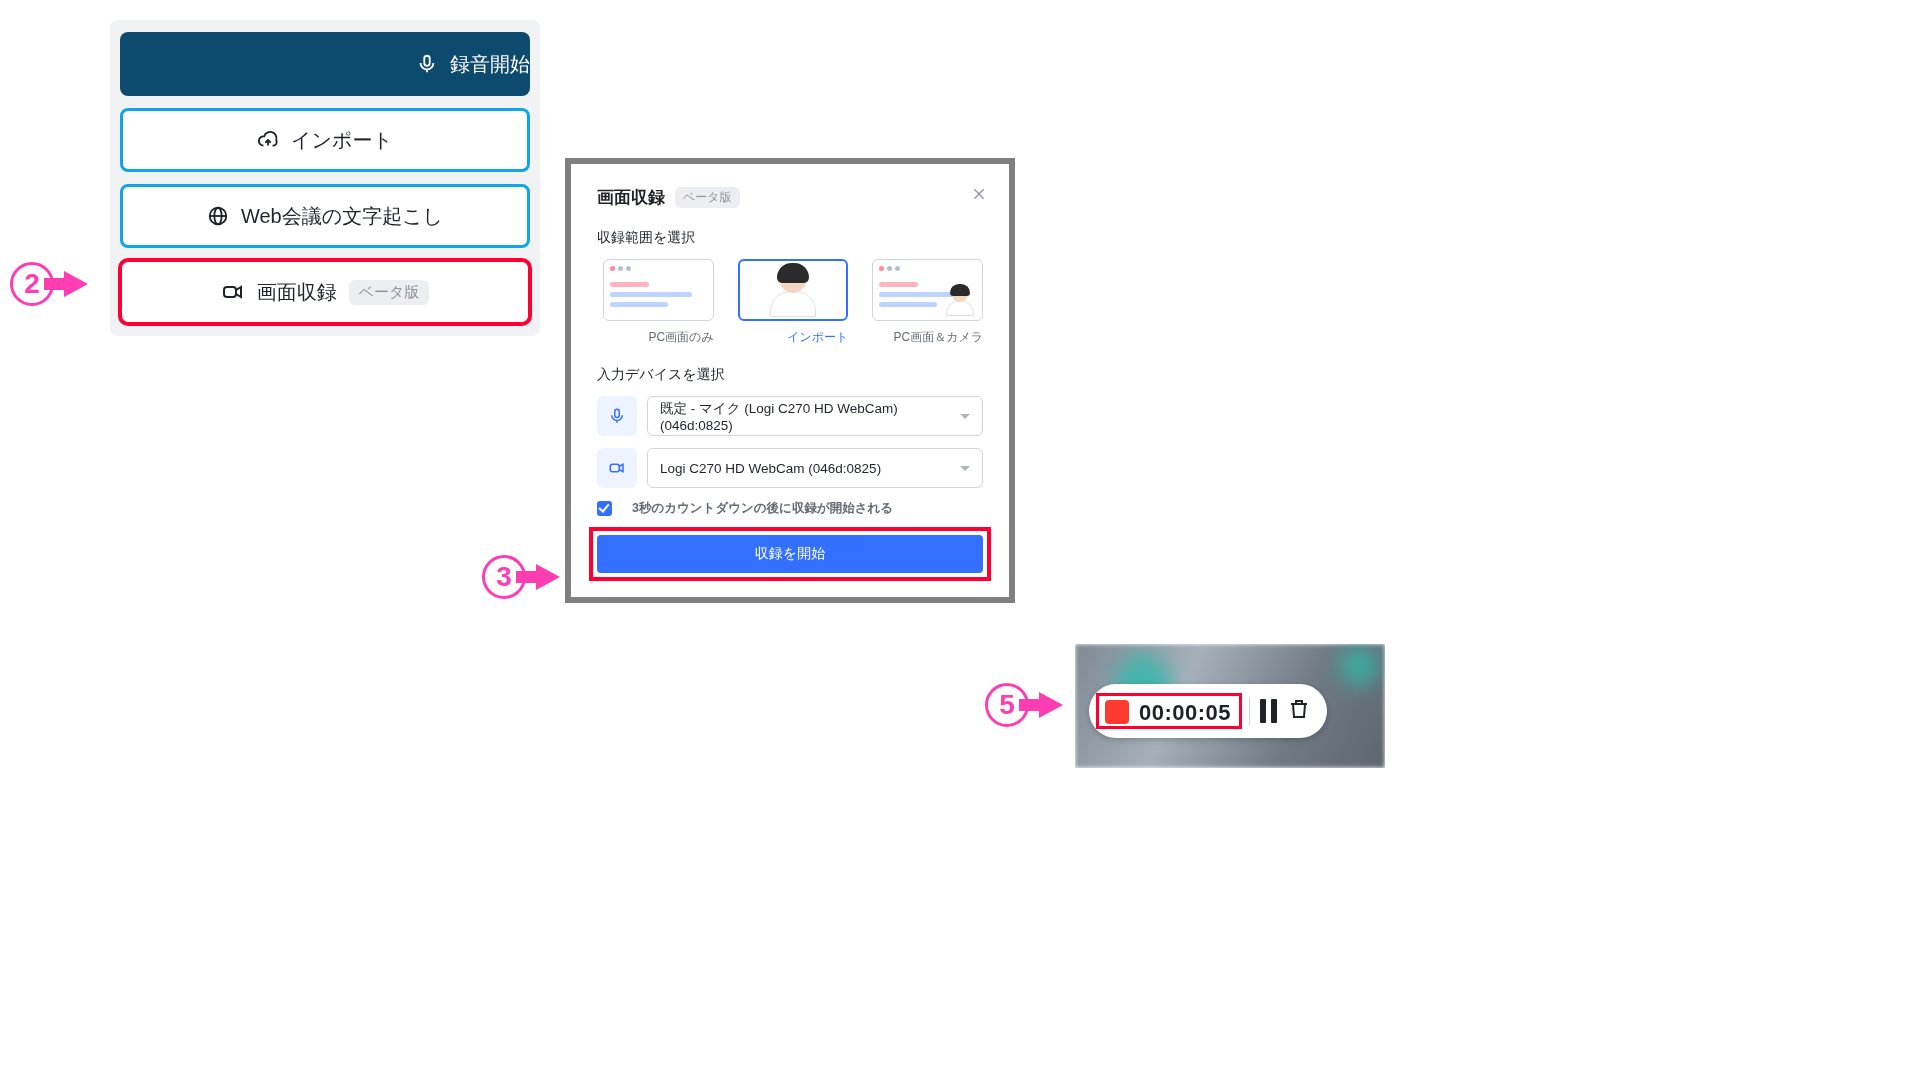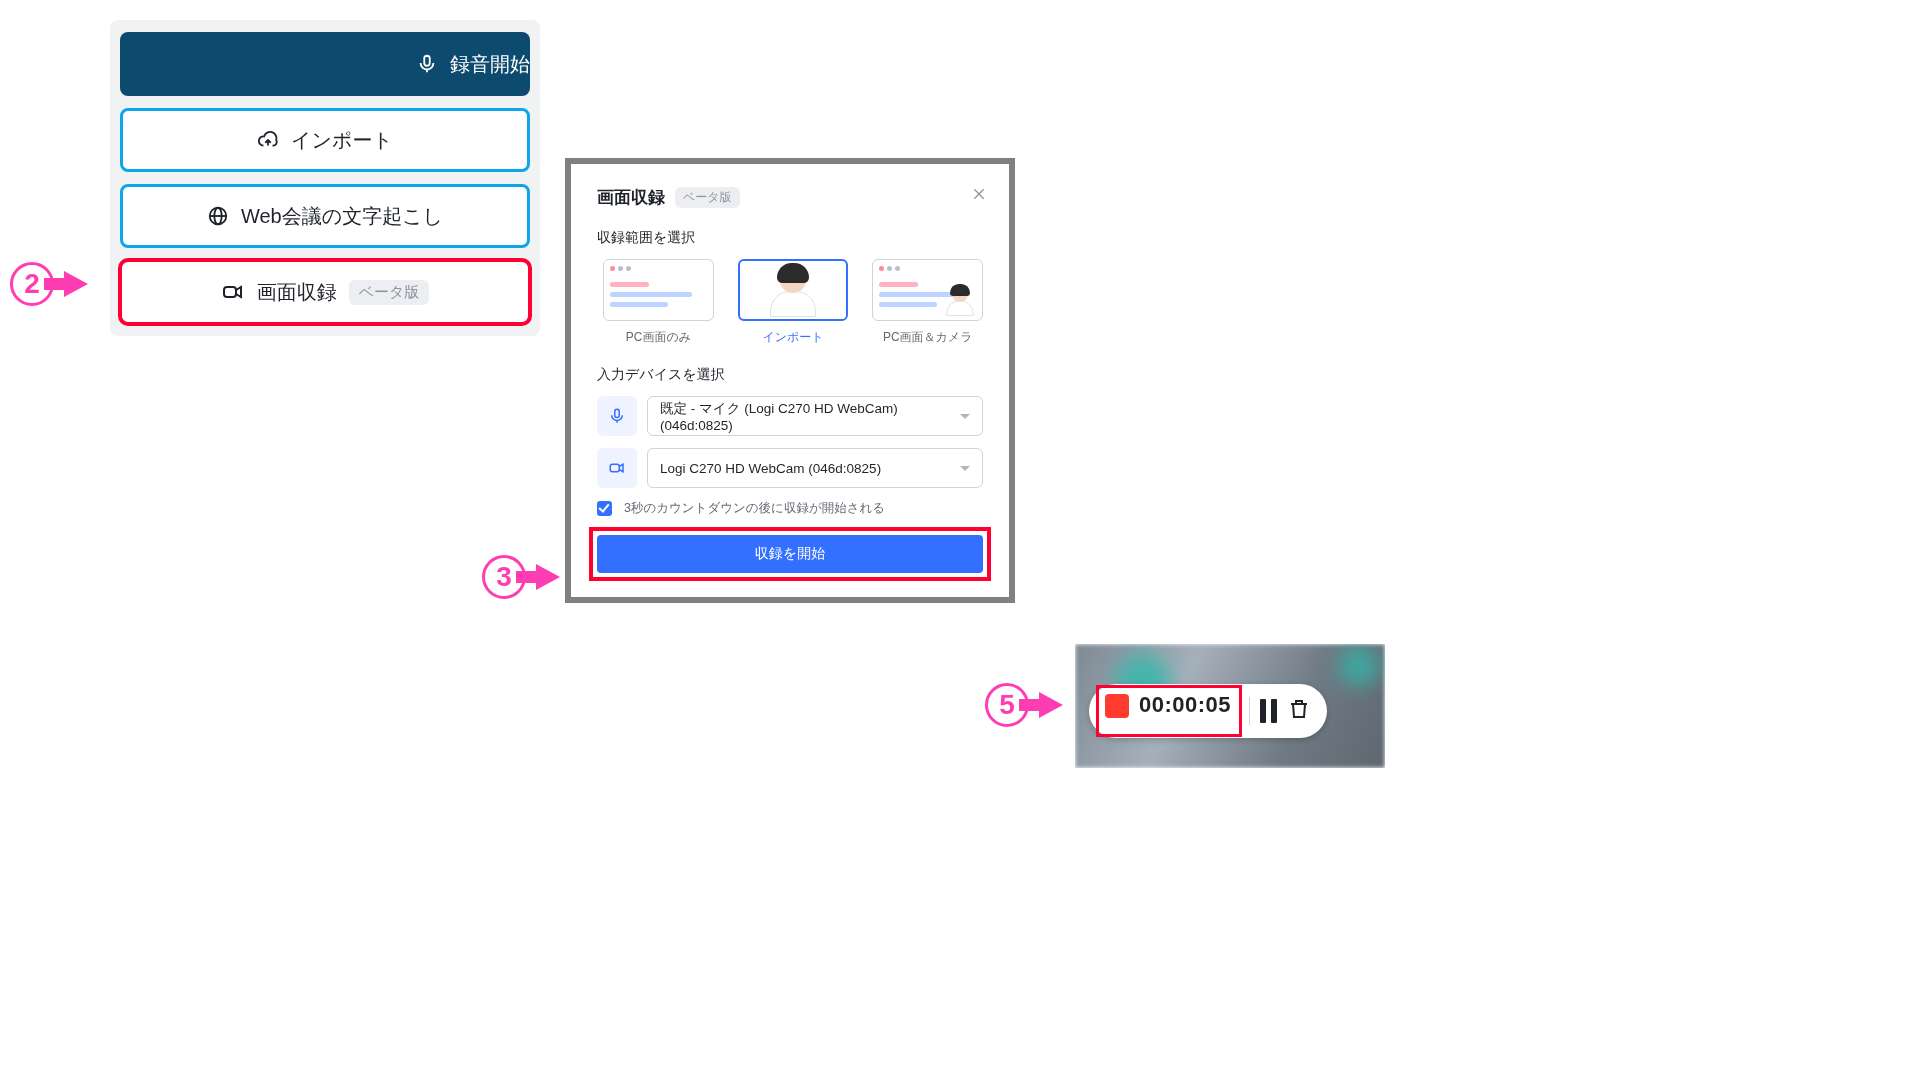--- a/index.html
+++ b/index.html
@@ -140,21 +140,21 @@
     color: #1f2329;
     margin-top: 20px;
     margin-bottom: 12px;
   }
   .scope-row {
     display: flex;
     gap: 18px;
   }
   .scope-item {
     flex: 1;
-    text-align: center;
+    text-align: right;
     cursor: pointer;
     padding-left: 6px;
   }
   .scope-thumb {
     width: 100%;
     height: 62px;
     border: 1px solid #d0d4da;
     border-radius: 6px;
     background: #fff;
     position: relative;
@@ -222,21 +222,21 @@
     padding: 0 30px 0 12px; font-size: 13.5px; color: #1f2329;
     background: #fff; position: relative; display: flex; align-items: center;
   }
   .device-select::after {
     content: ""; position: absolute; right: 12px;
     border-left: 5px solid transparent; border-right: 5px solid transparent;
     border-top: 5px solid #b0b6be;
   }
 
   .chk-row {
-    display: flex; align-items: center; gap: 12px; margin-top: 6px; margin-bottom: 14px;
+    display: flex; align-items: center; gap: 20px; margin-top: 6px; margin-bottom: 14px; font-weight: bold;
   }
   .chk-box {
     width: 15px; height: 15px; background: #3370ff; border-radius: 3px;
     position: relative;
   }
   .chk-box::after {
     content: ""; position: absolute; left: 4px; top: 1px;
     width: 4px; height: 8px; border: solid #fff; border-width: 0 2px 2px 0;
     transform: rotate(40deg);
   }
@@ -281,23 +281,23 @@
     height: 54px;
     background: #fff;
     border-radius: 30px;
     display: flex;
     align-items: center;
     padding: 0 16px 0 10px;
     gap: 10px;
     box-shadow: 0 2px 6px rgba(0,0,0,.2);
   }
   .rec-left {
-    display: flex; align-items: flex-end; gap: 10px;
+    display: flex; align-items: flex-start; gap: 10px;
     outline: 3px solid #ff0033;
-    padding: 4px 8px 16px 6px;
+    padding: 4px 8px 0 6px;
   }
   .rec-square {
     width: 24px; height: 24px; background: #ff3b30; border-radius: 4px;
   }
   .rec-time {
     font-size: 22px; font-weight: 600; color: #1f2329; letter-spacing: .5px;
   }
   .rec-divider {
     width: 1px; height: 28px; background: #d0d4da;
   }

